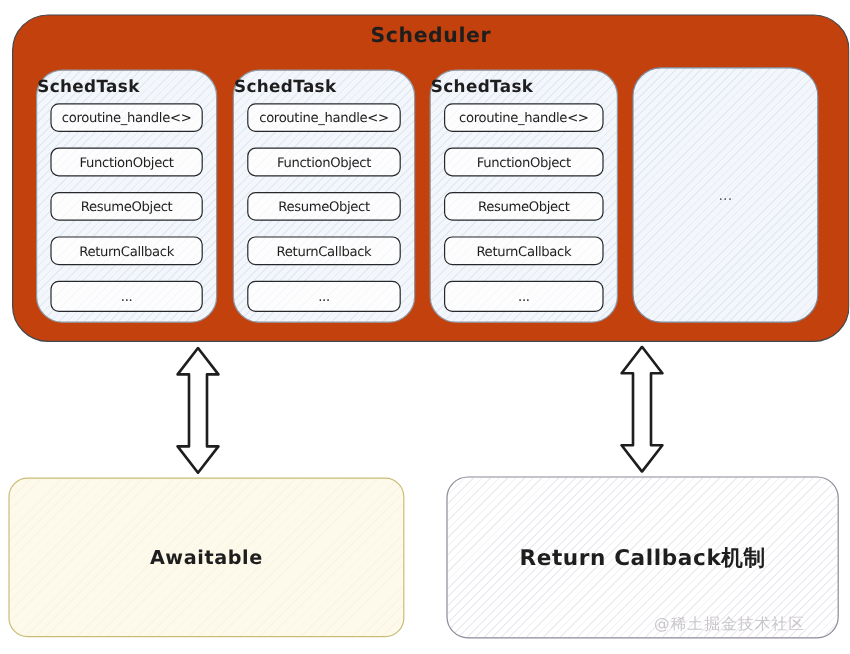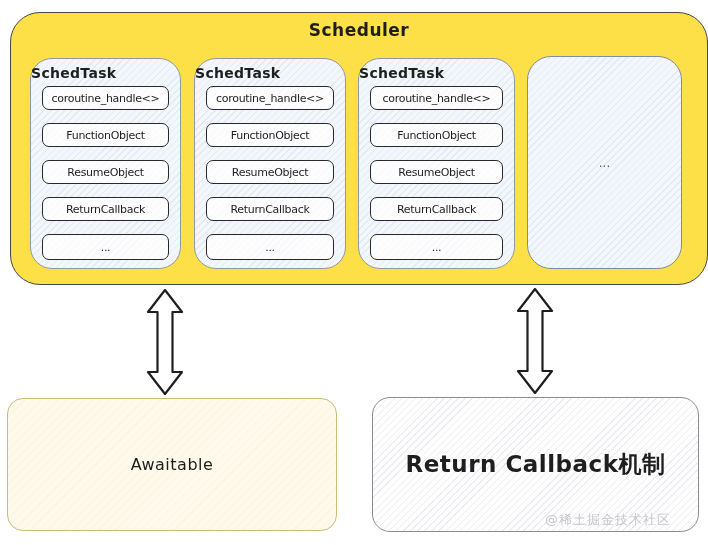--- a/index.html
+++ b/index.html
@@ -13,21 +13,21 @@
     overflow: hidden;
   }
 
   
   .scheduler {
     position: absolute;
     left: 10px; top: 12px;
     width: 698px; height: 273px;
     border: 1.6px solid #44474c;
     border-radius: 30px;
-    background: #fde047;
+    background: #c2410c;
     box-sizing: border-box;
   }
   .scheduler-title {
     position: absolute;
     top: 7px; left: 0;
     width: 100%;
     text-align: center;
     font-size: 17px;
     font-weight: bold;
     letter-spacing: 0.5px;
@@ -110,38 +110,38 @@
     border-radius: 16px;
     box-sizing: border-box;
     background-color: #fdfaeb;
     background-image: repeating-linear-gradient(135deg,
       rgba(205,185,115,0.07) 0px, rgba(205,185,115,0.07) 1px,
       transparent 1px, transparent 6px);
     display: flex;
     align-items: center;
     justify-content: center;
     font-size: 16px;
-    font-weight: normal;
+    font-weight: bold;
     letter-spacing: 0.5px;
   }
   .return-box {
     position: absolute;
     left: 372px; top: 397px;
     width: 327px; height: 135px;
     border: 1.6px solid #8f8899;
     border-radius: 18px;
     box-sizing: border-box;
     background-color: #ffffff;
     background-image: repeating-linear-gradient(135deg,
       rgba(150,140,170,0.16) 0px, rgba(150,140,170,0.16) 1px,
       transparent 1px, transparent 5px);
     display: flex;
     align-items: center;
     justify-content: center;
-    font-size: 23px;
+    font-size: 18px;
     font-weight: bold;
     letter-spacing: 0.5px;
   }
 
   
   .watermark {
     position: absolute;
     left: 545px; top: 511px;
     font-size: 13px;
     color: #c8c5cb;

